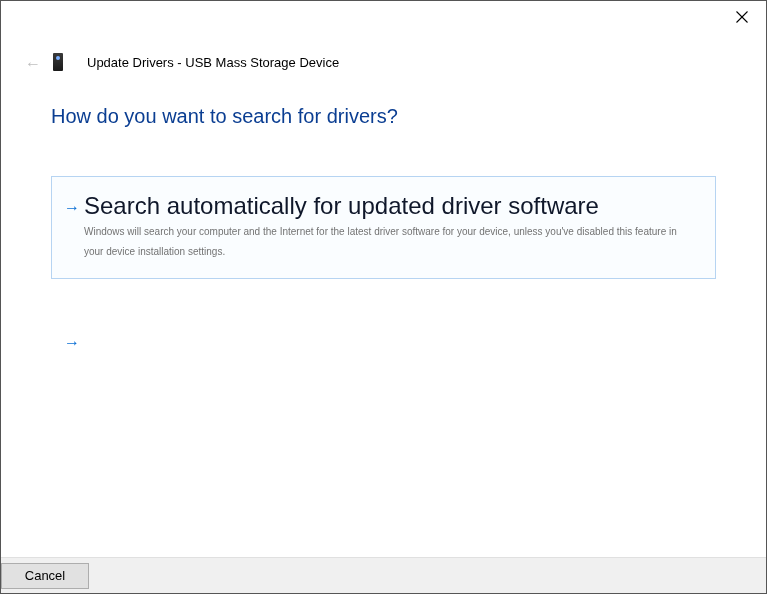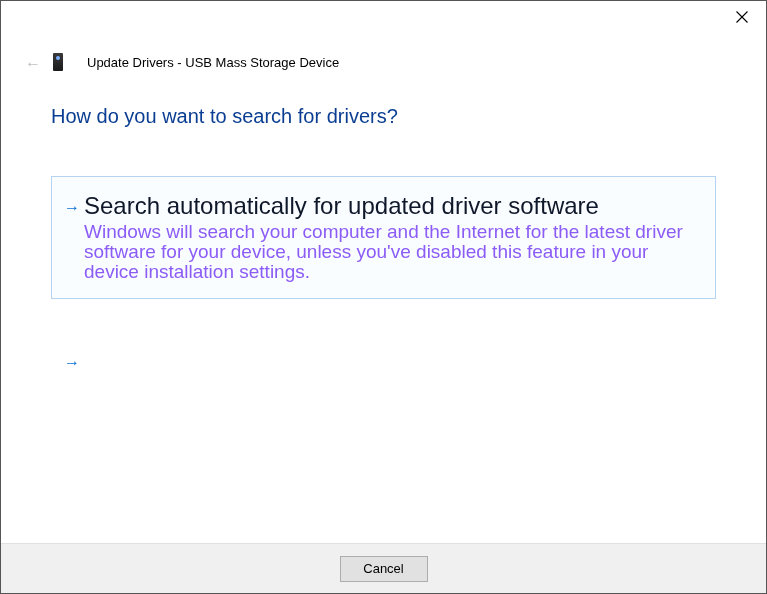--- a/index.html
+++ b/index.html
@@ -120,35 +120,35 @@
       flex: 1;
     }
     .option-title {
       color: #0f172a;
       font-size: 24px;
       font-weight: 400;
       line-height: 26px;
       margin-bottom: 3px;
     }
     .option-desc {
-      color: #8b5cf6;
-      font-size: 19px;
+      color: #737373;
+      font-size: 10px;
       line-height: 20px;
     }
     .footer {
       position: absolute;
       bottom: 0;
       left: 0;
       right: 0;
-      height: 50px;
+      height: 36px;
       background: #f0f0f0;
       border-top: 1px solid #e0e0e0;
       display: flex;
       align-items: center;
-      justify-content: center;
+      justify-content: flex-start;
     }
     .cancel-btn {
       min-width: 88px;
       height: 26px;
       background: #e1e1e1;
       border: 1px solid #adadad;
       font-size: 13px;
       font-family: inherit;
       cursor: pointer;
       padding: 0 14px;

